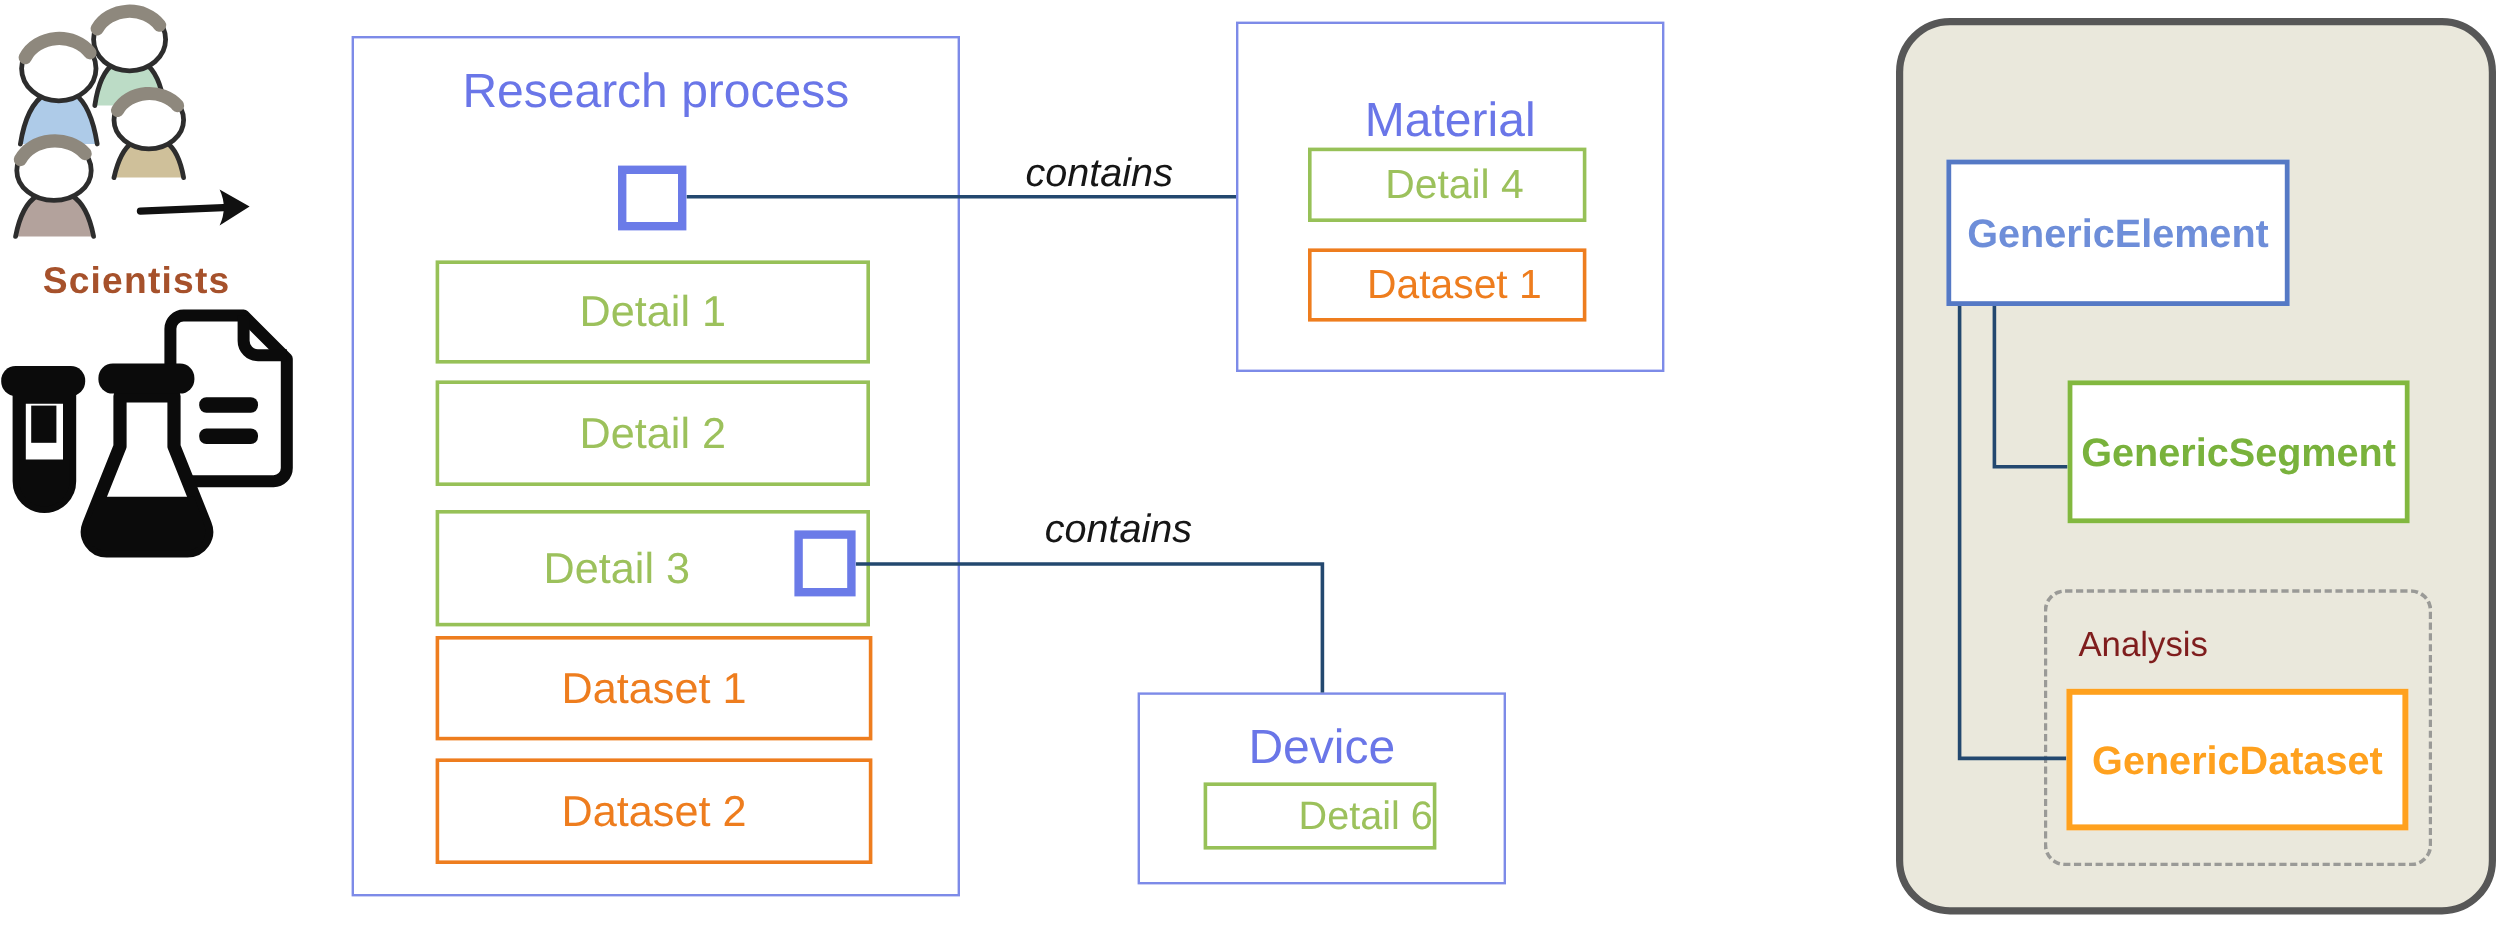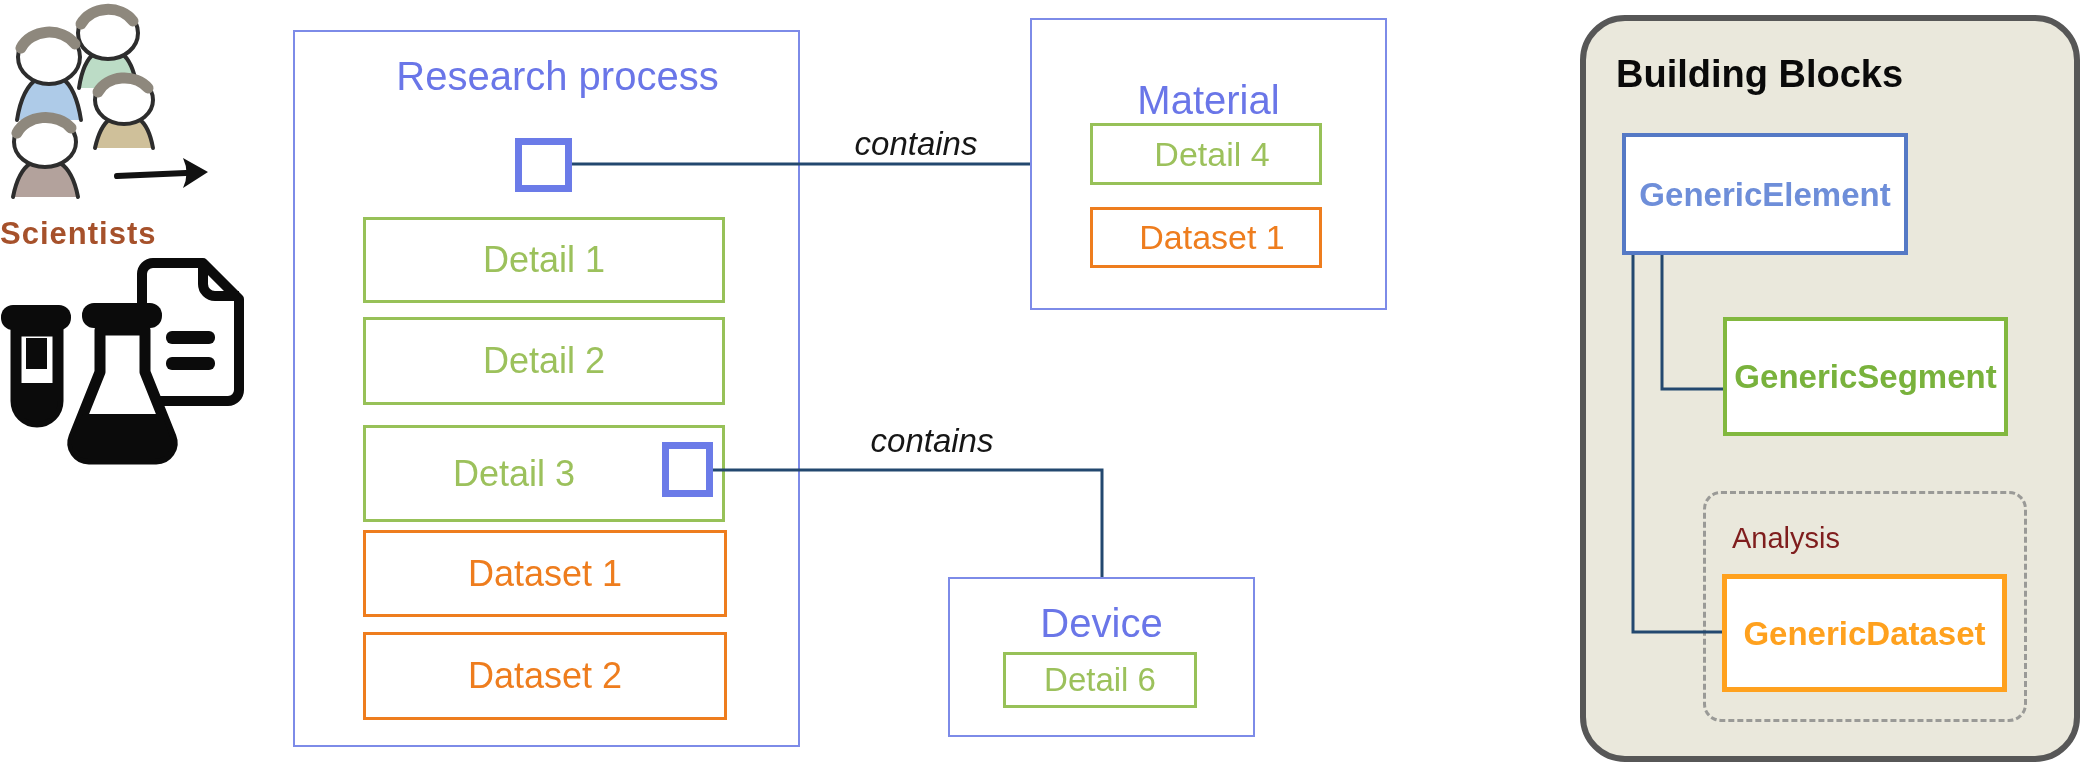--- a/index.html
+++ b/index.html
@@ -28,21 +28,21 @@
   .bb-title{position:absolute;left:1616px;top:53px;color:#0a0a0a;font-size:38px;font-weight:bold;}
   .bb-node{position:absolute;box-sizing:border-box;background:#ffffff;display:flex;flex-direction:row;
     align-items:center;justify-content:center;font-weight:bold;font-size:33px;line-height:41px;text-align:center;z-index:6;}
   .bb-element{left:1622px;top:133px;width:286px;height:122px;border:4px solid #5579C5;color:#6E8ED9;}
   .bb-segment{left:1723px;top:317px;width:285px;height:119px;border:4px solid #82B83F;color:#79B23C;}
   .bb-analysis{position:absolute;left:1703px;top:491px;width:324px;height:231px;box-sizing:border-box;
     border:3px dashed #9A9A97;border-radius:18px;background:transparent;z-index:3;}
   .bb-analysis-label{position:absolute;left:1732px;top:522px;font-size:29px;color:#7f1d1d;z-index:4;}
   .bb-dataset{left:1722px;top:574px;width:285px;height:118px;border:5px solid #FFA11E;color:#FFA11E;}
   
-  .sci-caption{position:absolute;left:0px;top:216px;width:192px;text-align:left;
+  .sci-caption{position:absolute;left:0px;top:216px;width:192px;text-align:right;
     font-size:31px;font-weight:bold;color:#A6512B;letter-spacing:1px;}
 </style>
 </head>
 <body>
 
 <div class="canvas">
 
   <svg class="abs" style="left:0;top:0;" width="260" height="480" viewBox="0 0 260 480">
     <g stroke-linecap="round">
 
@@ -85,21 +85,21 @@
       <path d="M16,331 v70 a21,21 0 0 0 42,0 v-70 z" fill="#FFFFFF" stroke="#0B0B0B" stroke-width="11"></path>
       <path d="M16,383 h42 v18 a21,21 0 0 1 -42,0 z" fill="#0B0B0B"></path>
       <rect x="1" y="305" width="70" height="25" rx="12" fill="#0B0B0B"></rect>
       <rect x="26" y="338" width="21" height="31" fill="#0B0B0B"></rect>
     </g>
   </svg>
 
   <div class="sci-caption">Scientists</div>
 
   <div class="entity" style="left:293px;top:30px;width:507px;height:717px;"></div>
-  <div class="entity-title" style="left:304px;top:54px;width:507px;">Research process</div>
+  <div class="entity-title" style="left:293px;top:54px;width:507px;">Research process</div>
 
   <div class="item detail fs36" style="left:363px;top:217px;width:362px;height:86px;">
     <span>Detail 1</span>
   </div>
   <div class="item detail fs36" style="left:363px;top:317px;width:362px;height:88px;">
     <span>Detail 2</span>
   </div>
   <div class="item detail fs36" style="left:363px;top:425px;width:362px;height:97px;">
     <span style="margin-right:60px;">Detail 3</span>
   </div>
@@ -114,29 +114,28 @@
   <div class="entity-title" style="left:1030px;top:42px;width:357px;margin-top:36px;">Material</div>
   <div class="item detail fs34" style="left:1090px;top:123px;width:232px;height:62px;">
     <span>Detail 4</span>
   </div>
   <div class="item dataset fs34" style="left:1090px;top:207px;width:232px;height:61px;">
     <span>Dataset 1</span>
   </div>
 
   <div class="entity" style="left:948px;top:577px;width:307px;height:160px;"></div>
   <div class="entity-title" style="left:948px;top:601px;width:307px;">Device</div>
-  <div class="item detail fs33" style="left:1003px;top:652px;width:194px;height:56px;">
+  <div class="item detail fs33" style="left:1003px;top:652px;width:194px;height:56px;justify-content:flex-end;">
     <span>Detail 6</span>
   </div>
 
   <div class="contains" style="left:830px;top:125px;width:172px;">contains</div>
   <div class="contains" style="left:846px;top:422px;width:172px;">contains</div>
 
   <div class="bb-panel"></div>
-  <div class="bb-title">Building Blocks</div>
 
   <div class="bb-analysis"></div>
   <div class="bb-analysis-label">Analysis</div>
 
   <svg class="overlay" width="2095" height="774" viewBox="0 0 2095 774">
     <path d="M572,164 H1030" stroke="#23486F" stroke-width="3" fill="none"></path>
     <path d="M713,470 H1102 V577" stroke="#23486F" stroke-width="3" fill="none"></path>
     <path d="M1633,255 V632 H1722" stroke="#23486F" stroke-width="3" fill="none"></path>
     <path d="M1662,255 V389 H1723" stroke="#23486F" stroke-width="3" fill="none"></path>
   </svg>

